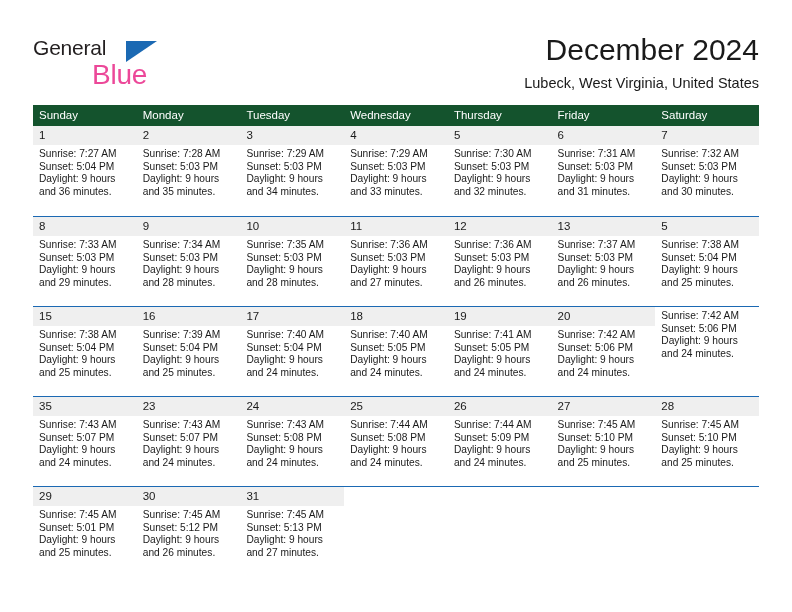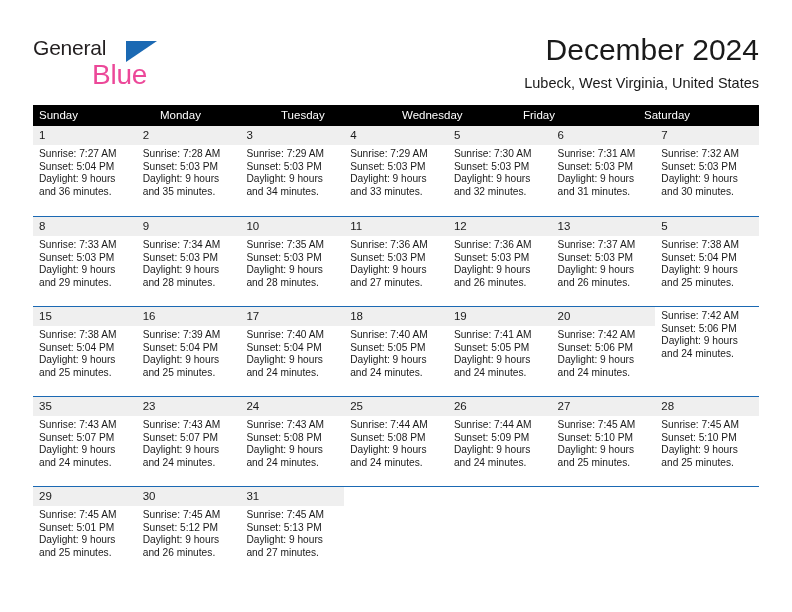--- a/index.html
+++ b/index.html
@@ -88,21 +88,21 @@
 
   
   .calendar {
     position: absolute;
     left: 33px;
     top: 105px;
     width: 726px;
   }
   .weekday-row {
     display: flex;
-    background: #000000;
+    background: #14532d;
     height: 21px;
   }
   .weekday {
     flex: 1 1 0;
     color: #ffffff;
     font-size: 11.5px;
     line-height: 21px;
     padding-left: 6px;
     box-sizing: border-box;
     white-space: nowrap;
@@ -166,20 +166,21 @@
     </div>
 
   </div>
 
   <div class="calendar">
     <div class="weekday-row" id="weekday-row">
         <div class="weekday">Sunday</div>
         <div class="weekday">Monday</div>
         <div class="weekday">Tuesday</div>
         <div class="weekday">Wednesday</div>
+        <div class="weekday">Thursday</div>
         <div class="weekday">Friday</div>
         <div class="weekday">Saturday</div>
       </div>
     <div id="weeks-container">
         <div class="week first">
           <div class="day">
             <div class="day-number">1</div>
             <div class="day-info">
               <div>Sunrise: 7:27 AM</div>
               <div>Sunset: 5:04 PM</div>

